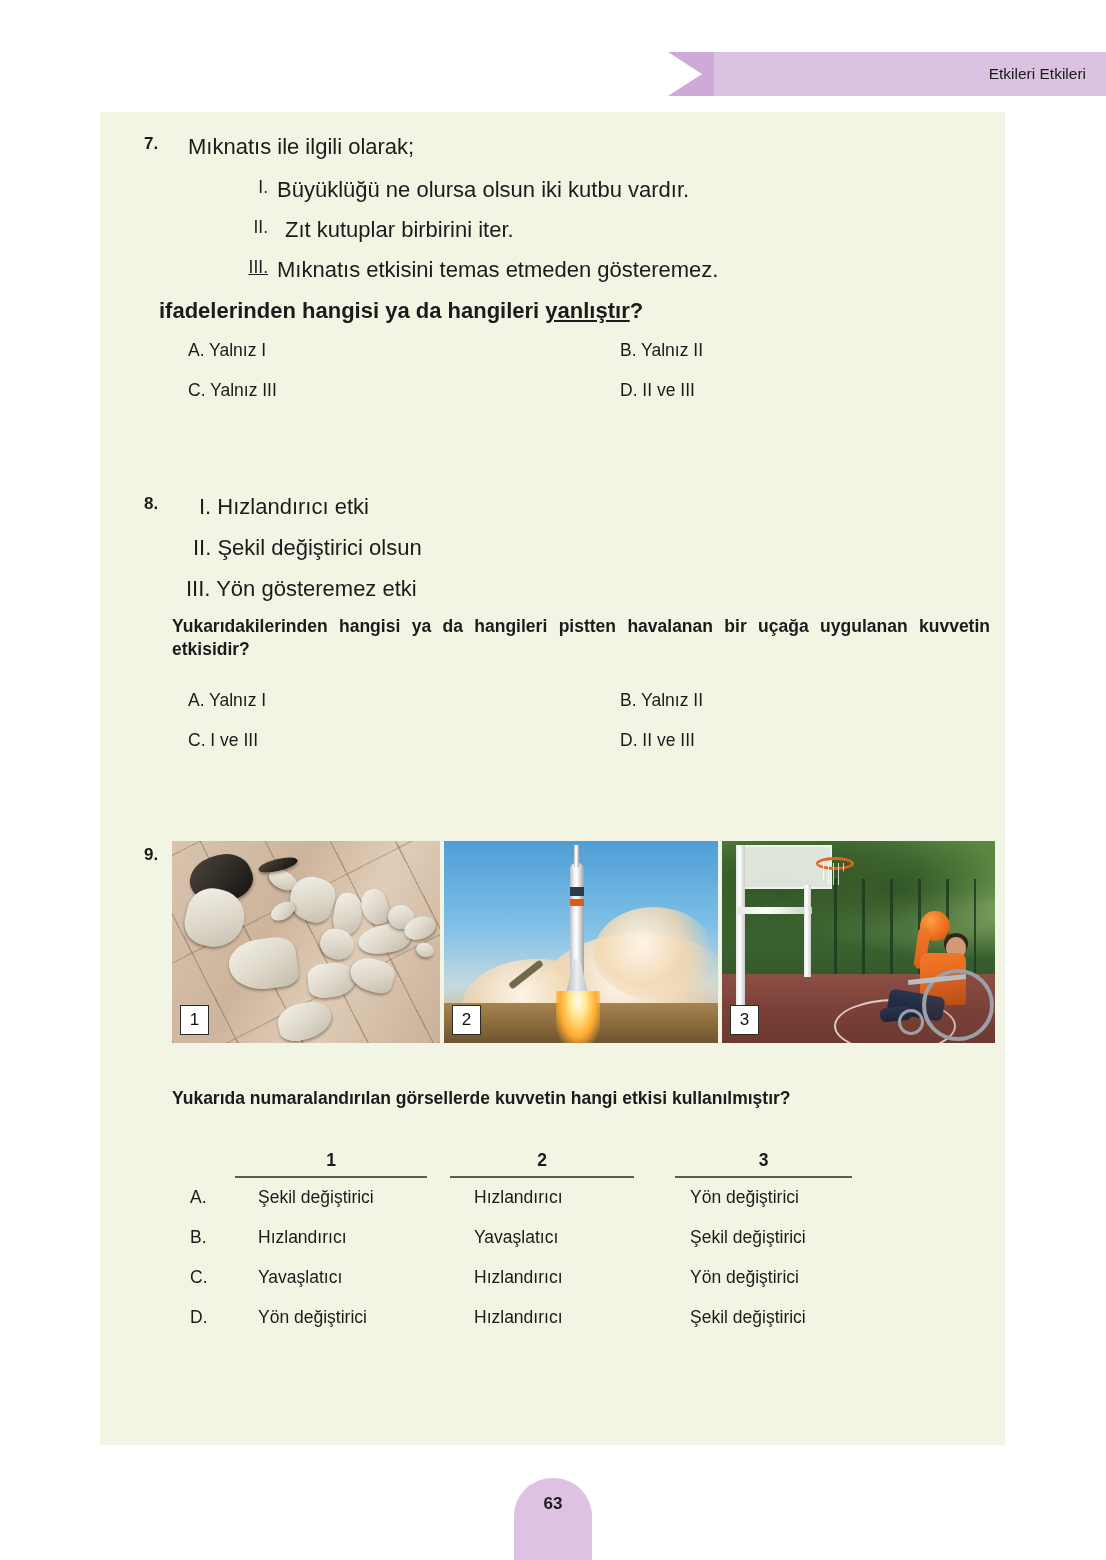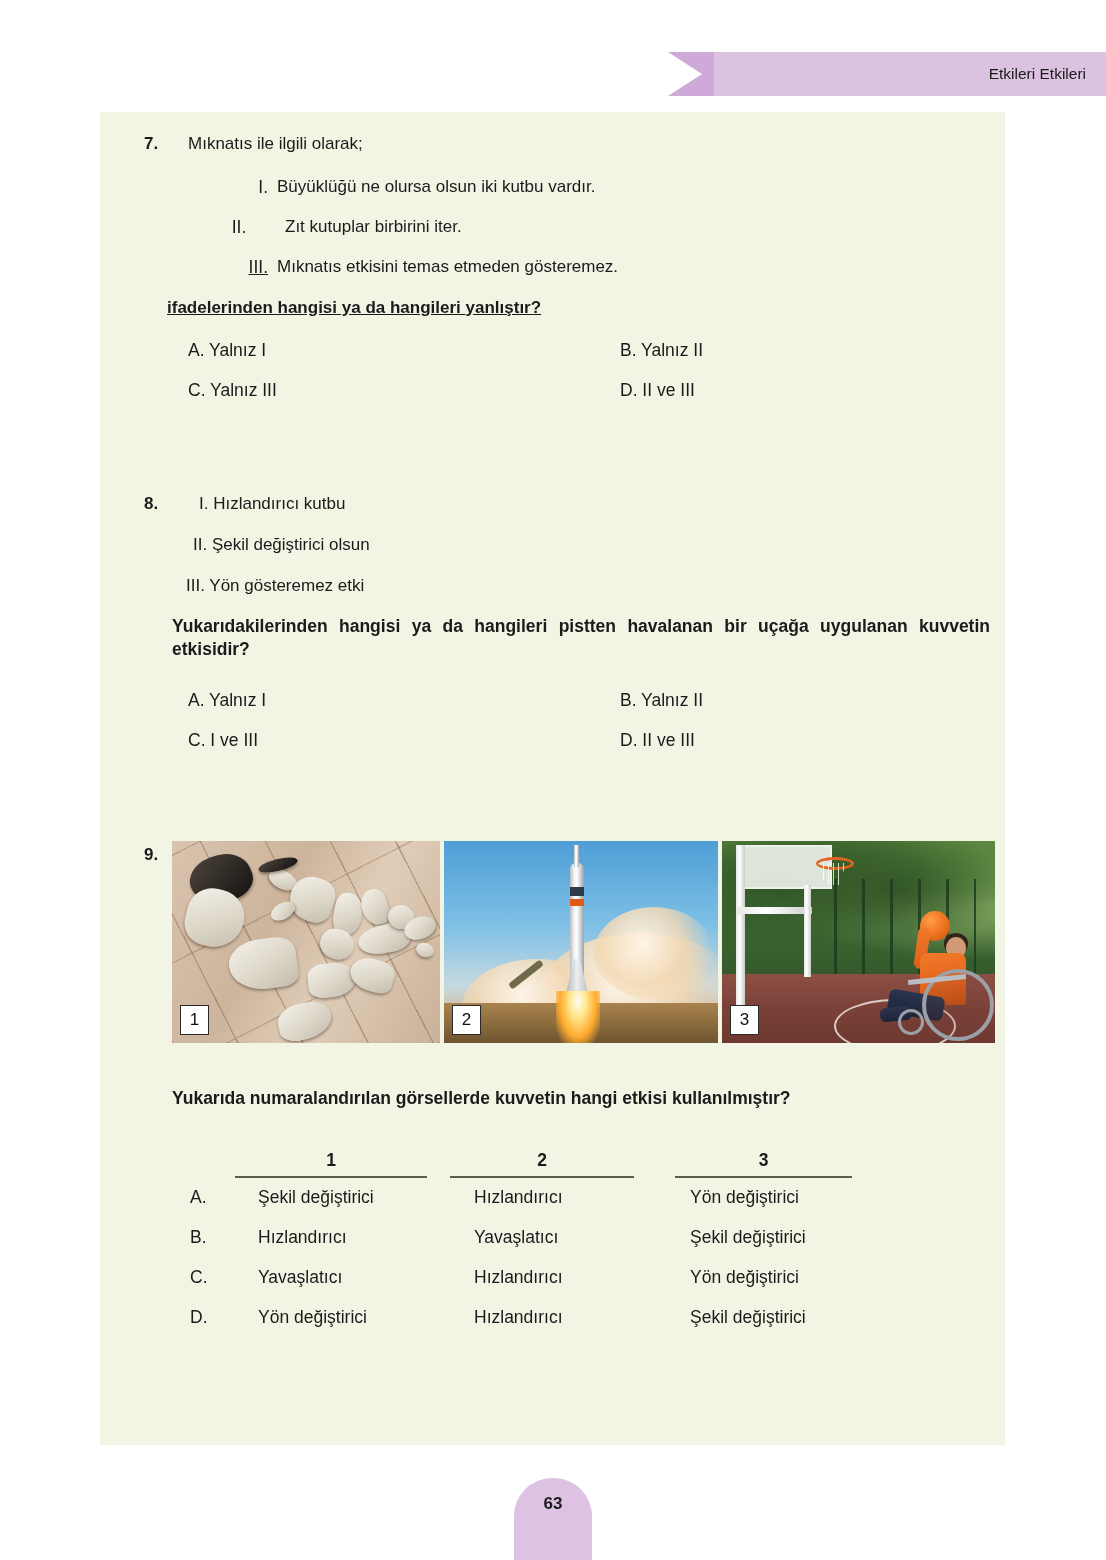--- a/index.html
+++ b/index.html
@@ -66,21 +66,21 @@
   }
 
   
   .q-num {
     position: absolute;
     font-weight: bold;
     font-size: 17px;
   }
   .line {
     position: absolute;
-    font-size: 17px;
+    font-size: 22px;
     white-space: nowrap;
   }
   .line.bold { font-weight: bold; }
   .roman {
     position: absolute;
     font-size: 17.5px;
     text-align: right;
     white-space: nowrap;
   }
   .stem-wrap {
@@ -269,38 +269,38 @@
 
 <div class="content-panel">
 
   <div>
     <div class="q-num" style="left:44px; top:22px;">7.</div>
     <div class="line" style="left:88px; top:22px;">Mıknatıs ile ilgili olarak;</div>
 
     <div class="roman" style="left:110px; top:65px; width:58px;">I.</div>
     <div class="line" style="left:177px; top:65px;">Büyüklüğü ne olursa olsun iki kutbu vardır.</div>
 
-    <div class="roman" style="left:110px; top:105px; width:58px;text-align:center;">II.</div>
+    <div class="roman" style="left:110px; top:105px; width:58px;">II.</div>
     <div class="line" style="left:177px; top:105px;margin-left:8px;">Zıt kutuplar birbirini iter.</div>
 
     <div class="roman" style="left:110px; top:145px; width:58px;text-decoration:underline;">III.</div>
     <div class="line" style="left:177px; top:145px;">Mıknatıs etkisini temas etmeden gösteremez.</div>
 
-    <div class="line bold" style="left:67px; top:186px;text-decoration:underline;"><span>ifadelerinden hangisi ya da hangileri </span><span class="underline-word">yanlıştır</span><span>?</span></div>
+    <div class="line bold" style="left:59px; top:186px;"><span>ifadelerinden hangisi ya da hangileri </span><span class="underline-word">yanlıştır</span><span>?</span></div>
 
     <div class="opt" style="left:88px; top:228px;">A. Yalnız I</div>
     <div class="opt" style="left:520px; top:228px;">B. Yalnız II</div>
     <div class="opt" style="left:88px; top:268px;">C. Yalnız III</div>
     <div class="opt" style="left:520px; top:268px;">D. II ve III</div>
   </div>
 
   <div>
     <div class="q-num" style="left:44px; top:382px;">8.</div>
 
-    <div class="line" style="left:99px; top:382px;">I. Hızlandırıcı kutbu</div>
+    <div class="line" style="left:99px; top:382px;">I. Hızlandırıcı etki</div>
     <div class="line" style="left:93px; top:423px;">II. Şekil değiştirici olsun</div>
     <div class="line" style="left:86px; top:464px;">III. Yön gösteremez etki</div>
 
     <div class="stem-wrap" style="left:72px; top:503px; width:818px;">Yukarıdakilerinden hangisi ya da hangileri pistten havalanan bir uçağa uygulanan kuvvetin etkisidir?</div>
 
     <div class="opt" style="left:88px; top:578px;">A. Yalnız I</div>
     <div class="opt" style="left:520px; top:578px;">B. Yalnız II</div>
     <div class="opt" style="left:88px; top:618px;">C. I ve III</div>
     <div class="opt" style="left:520px; top:618px;">D. II ve III</div>
   </div>

